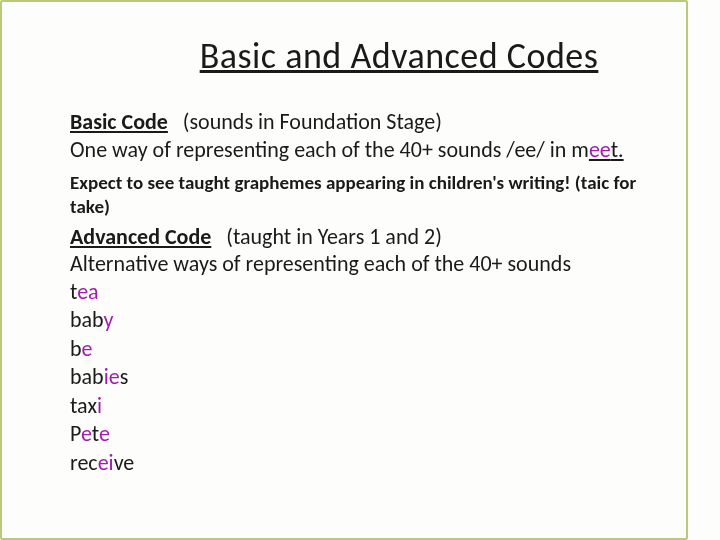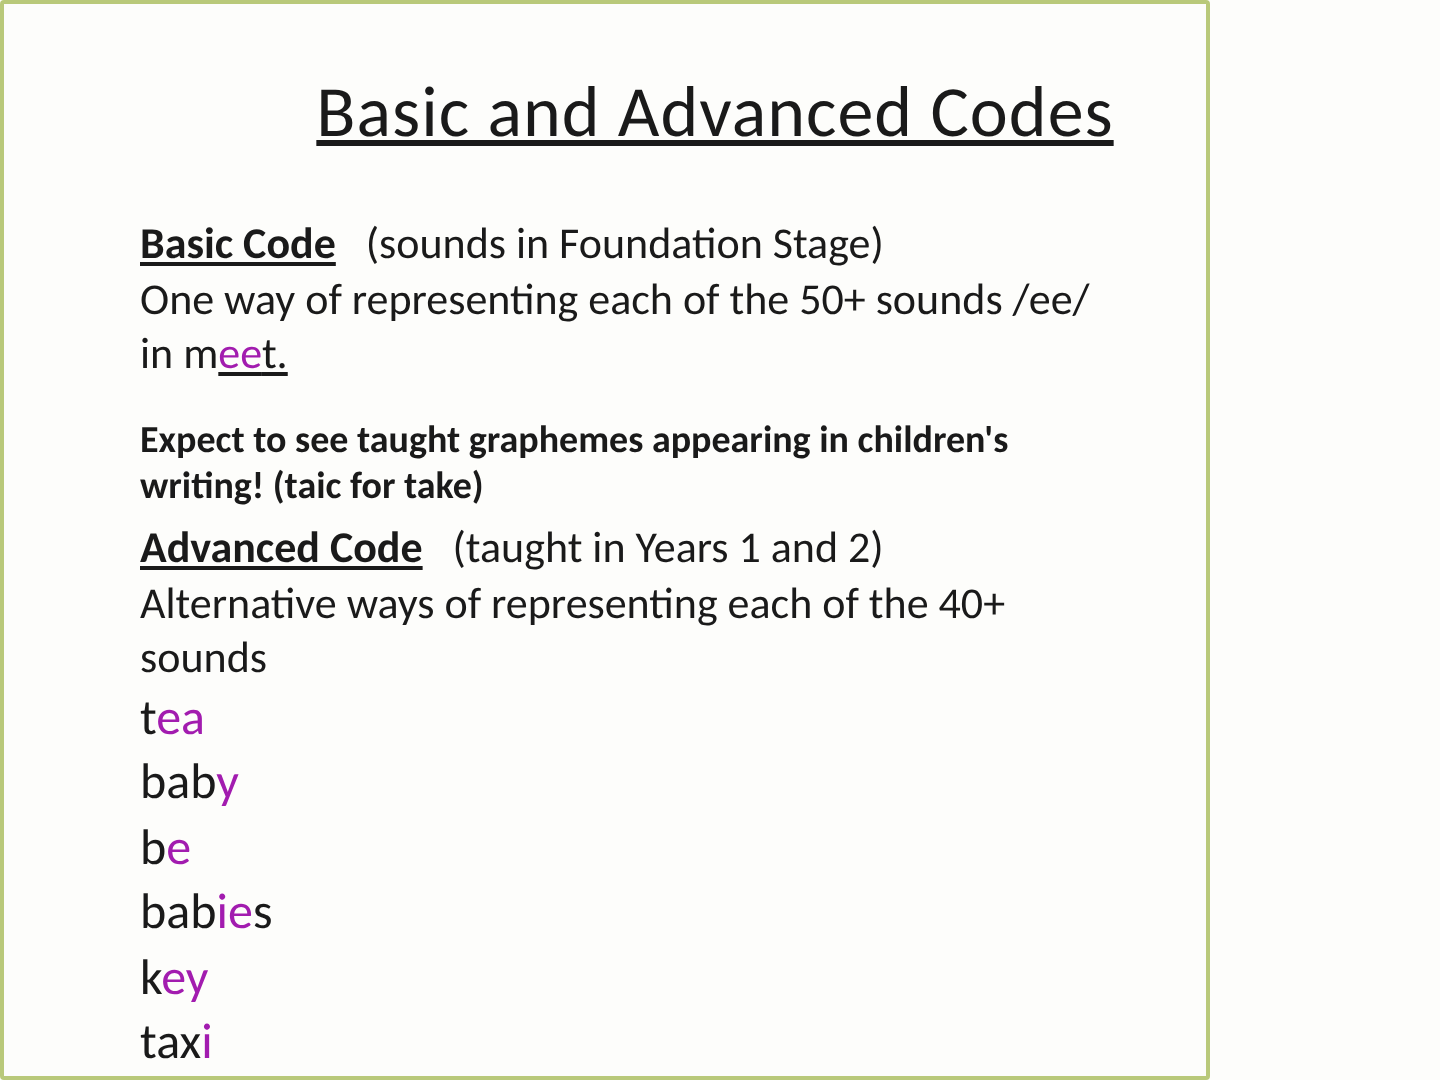--- a/index.html
+++ b/index.html
@@ -6,21 +6,21 @@
     margin: 0;
     padding: 0;
     width: 720px;
     height: 540px;
     background: #fdfdfb;
     font-family: Calibri, "Segoe UI", Arial, sans-serif;
     color: #1a1a1a;
   }
   .slide {
     box-sizing: border-box;
-    width: 605px;
+    width: 688px;
     height: 540px;
     position: relative;
     border: 2px solid #b9c97a;
     border-radius: 2px;
     padding: 20px 38px 20px 68px;
   }
   .title {
     font-size: 36px;
     text-align: center;
     text-decoration: underline;
@@ -36,25 +36,25 @@
     font-weight: 700;
     text-decoration: underline;
     text-align: center;
   }
   .plain-u {
     text-decoration: underline;
   }
   .note {
     font-size: 19px;
     font-weight: 600;
-    margin-top: 18px;
+    margin-top: 8px;
     margin-bottom: 4px;
   }
   .word-list div {
-    font-size: 25px;
+    font-size: 22px;
     line-height: 1.3;
   }
   .hl {
     color: #a21caf;
   }
 </style>
 </head>
 <body>
 
 <div class="slide">
@@ -62,37 +62,36 @@
   <div class="title">Basic and Advanced Codes</div>
 
   <div class="body">
 
     <div>
       <span class="bold-u">Basic Code</span>
       &nbsp;&nbsp;<span>(sounds in Foundation Stage)</span>
     </div>
 
     <div>
-      <span>One way of representing each of the 50+ sounds  /ee/   in m</span><span class="plain-u"><span class="hl">ee</span><span>t.</span></span>
+      <span>One way of representing each of the 40+ sounds  /ee/   in m</span><span class="plain-u"><span class="hl">ee</span><span>t.</span></span>
     </div>
 
     <div class="note">Expect to see taught graphemes appearing in children's writing! (taic for take)</div>
 
     <div>
       <span class="bold-u">Advanced Code</span>
       &nbsp;&nbsp;<span>(taught in Years 1 and 2)</span>
     </div>
 
     <div>Alternative ways of representing each of the 40+ sounds</div>
 
     <div class="word-list">
         <div>t<span class="hl">ea</span></div>
         <div>bab<span class="hl">y</span></div>
         <div>b<span class="hl">e</span></div>
         <div>bab<span class="hl">ie</span>s</div>
-        <div>k<span class="hl">ey</span></div>
         <div>tax<span class="hl">i</span></div>
         <div>P<span class="hl">e</span>t<span class="hl">e</span></div>
         <div>rec<span class="hl">ei</span>ve</div>
       </div>
 
   </div>
 </div>
 
 </body></html>

